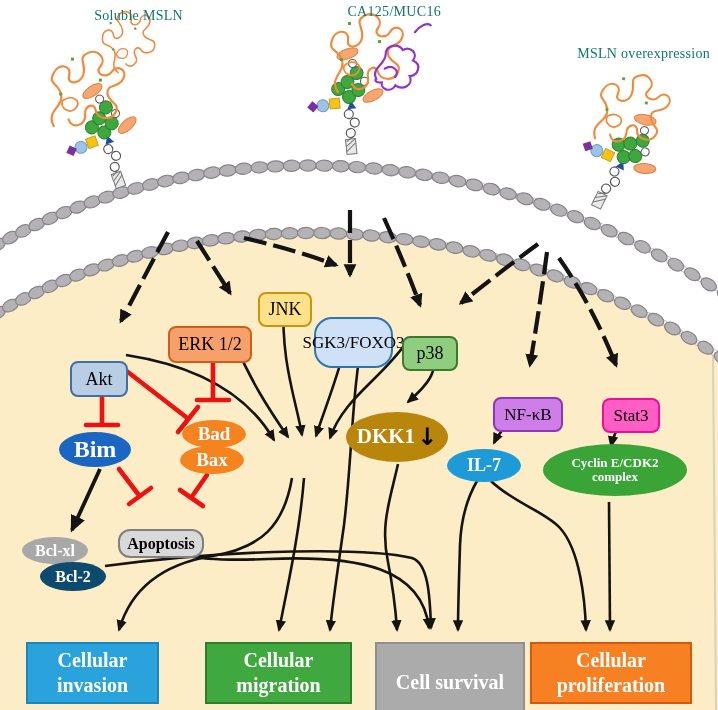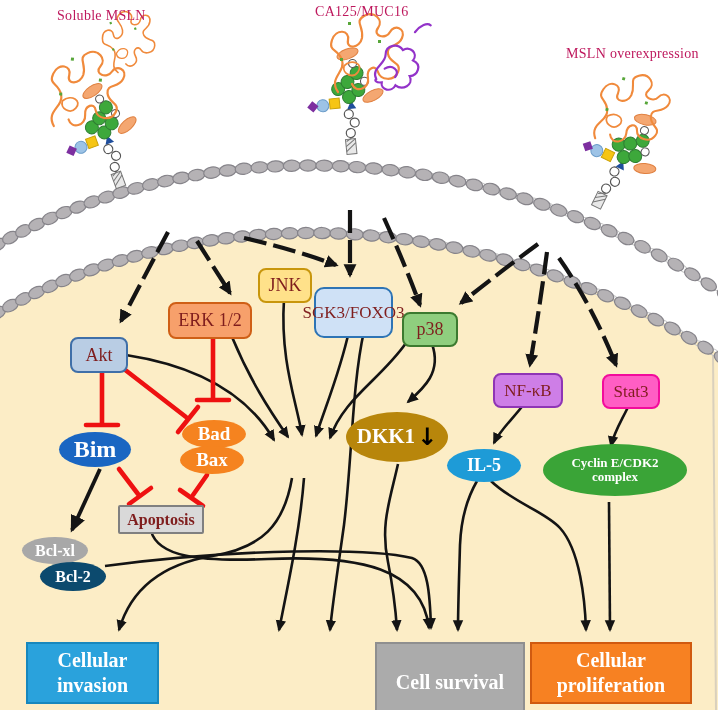--- a/index.html
+++ b/index.html
@@ -1,21 +1,21 @@
 <!DOCTYPE html>
 <html><head>
 <meta charset="utf-8">
 <style>
   html,body{margin:0;padding:0;background:#fff;}
   #stage{position:relative;width:718px;height:710px;background:#ffffff;overflow:hidden;
          font-family:"Liberation Serif","DejaVu Serif",serif;}
   #art{position:absolute;left:0;top:0;z-index:1;}
-  .toplabel{position:absolute;z-index:3;color:#be185d;font-size:14px;text-align:left;letter-spacing:.3px;}
+  .toplabel{position:absolute;z-index:3;color:#0f766e;font-size:14px;text-align:right;letter-spacing:.3px;}
   .box{position:absolute;z-index:3;display:flex;align-items:center;justify-content:center;
-       text-align:center;border-radius:8px;border:2.5px solid;color:#7f1d1d;}
+       text-align:center;border-radius:8px;border:2.5px solid;color:#000000;margin-top:24px;}
   .ell{position:absolute;z-index:3;display:flex;align-items:center;justify-content:center;
        text-align:center;border-radius:50%;color:#fff;font-weight:bold;line-height:1.1;}
   .outcome{position:absolute;z-index:3;display:flex;align-items:center;justify-content:center;
        text-align:center;color:#fff;font-weight:bold;font-size:20px;line-height:1.25;border:2.5px solid;}
   .sm{font-size:16px}
 </style>
 </head>
 <body>
 
 <div id="stage">
@@ -361,35 +361,36 @@
   </g>
 </svg>
 
 <div class="toplabel" style="left:57px;top:8px;width:126px">Soluble MSLN</div>
 <div class="toplabel" style="left:315px;top:4px;width:126px">CA125/MUC16</div>
 <div class="toplabel" style="left:566px;top:46px;width:144px">MSLN overexpression</div>
 
 <div class="box" style="left:70px;top:337px;width:54px;height:32px;background:#b9cde4;border-color:#3f6fa8;font-size:18px">Akt</div>
 <div class="box" style="left:168px;top:302px;width:80px;height:33px;background:#f7a06b;border-color:#cf5f16;font-size:18px">ERK 1/2</div>
 <div class="box" style="left:258px;top:268px;width:50px;height:31px;background:#ffe18a;border-color:#c8960c;font-size:18px">JNK</div>
-<div class="box" style="left:314px;top:287px;width:75px;height:47px;background:#cfe1f6;border-color:#2e74b5;font-size:17px;border-radius:10px;line-height:1.25">SGK3/FOXO3</div>
+<div class="box" style="left:314px;top:293px;width:75px;height:47px;background:#cfe1f6;border-color:#2e74b5;font-size:17px;border-radius:18px;line-height:1.25">SGK3/FOXO3</div>
 <div class="box" style="left:402px;top:312px;width:52px;height:31px;background:#8fce7e;border-color:#3c7a2f;font-size:18px">p38</div>
 <div class="box" style="left:493px;top:373px;width:66px;height:31px;background:#ce7ee7;border-color:#8f35b5;font-size:17px">NF-κB</div>
 <div class="box" style="left:602px;top:374px;width:54px;height:31px;background:#ff5ec4;border-color:#f20c9c;font-size:17px">Stat3</div>
 
 <div class="ell" style="left:59px;top:432px;width:72px;height:35px;background:#1a66c2;font-size:24px">Bim</div>
 <div class="ell" style="left:182px;top:420px;width:64px;height:28px;background:#f5831f;font-size:19px">Bad</div>
 <div class="ell" style="left:180px;top:446px;width:64px;height:28px;background:#f5831f;font-size:19px">Bax</div>
 <div class="ell" style="left:346px;top:412px;width:102px;height:50px;background:#b8860b;font-size:21px">
   <span>DKK1</span>
       <span style="color:#000;font-size:24px;margin-left:2px;font-family:'DejaVu Sans',sans-serif">↓</span>
 </div>
-<div class="ell" style="left:447px;top:449px;width:74px;height:33px;background:#1e9bd7;font-size:18px">IL-5</div>
+<div class="ell" style="left:447px;top:449px;width:74px;height:33px;background:#1e9bd7;font-size:18px">IL-7</div>
 <div class="ell" style="left:543px;top:444px;width:128px;height:52px;background:#3aa437;font-size:13px;padding:0 8px">Cyclin E/CDK2 complex</div>
-<div class="box" style="left:118px;top:505px;width:82px;height:25px;background:#d9d9d9;border:2px solid #808080;border-radius:2px;font-weight:bold;font-size:16px">Apoptosis</div>
+<div class="box" style="left:118px;top:505px;width:82px;height:25px;background:#d9d9d9;border:2px solid #808080;border-radius:12px;font-weight:bold;font-size:16px">Apoptosis</div>
 <div class="ell sm" style="left:22px;top:537px;width:66px;height:27px;background:#a8a8a8">Bcl-xl</div>
 <div class="ell sm" style="left:40px;top:562px;width:66px;height:29px;background:#0c4a6e">Bcl-2</div>
 
 <div class="outcome" style="left:26px;top:642px;width:129px;height:58px;background:#2aa2dc;border-color:#1787bd">Cellular invasion</div>
+<div class="outcome" style="left:205px;top:642px;width:143px;height:58px;background:#3fa93f;border-color:#2c7d2c">Cellular migration</div>
 <div class="outcome" style="left:375px;top:642px;width:118px;height:58px;background:#ababab;border-color:#8f8f8f;padding:9px 14px">Cell survival</div>
 <div class="outcome" style="left:530px;top:642px;width:158px;height:58px;background:#f78122;border-color:#d05a10">Cellular proliferation</div>
 
 </div>
 
 </body></html>

